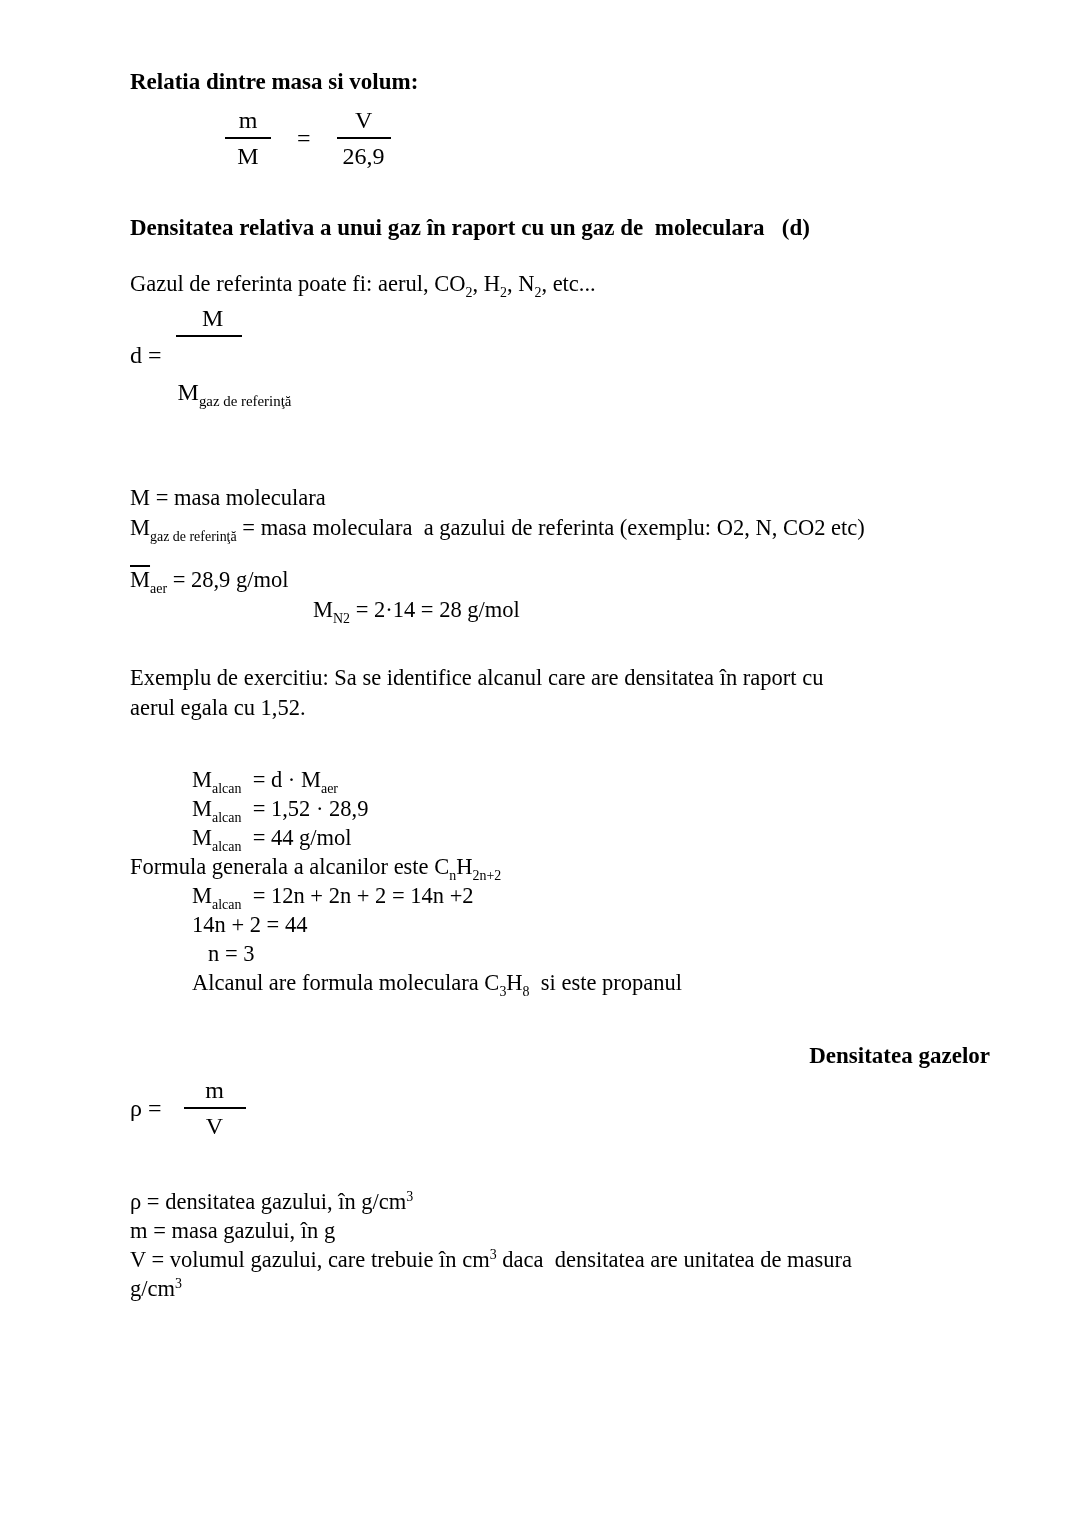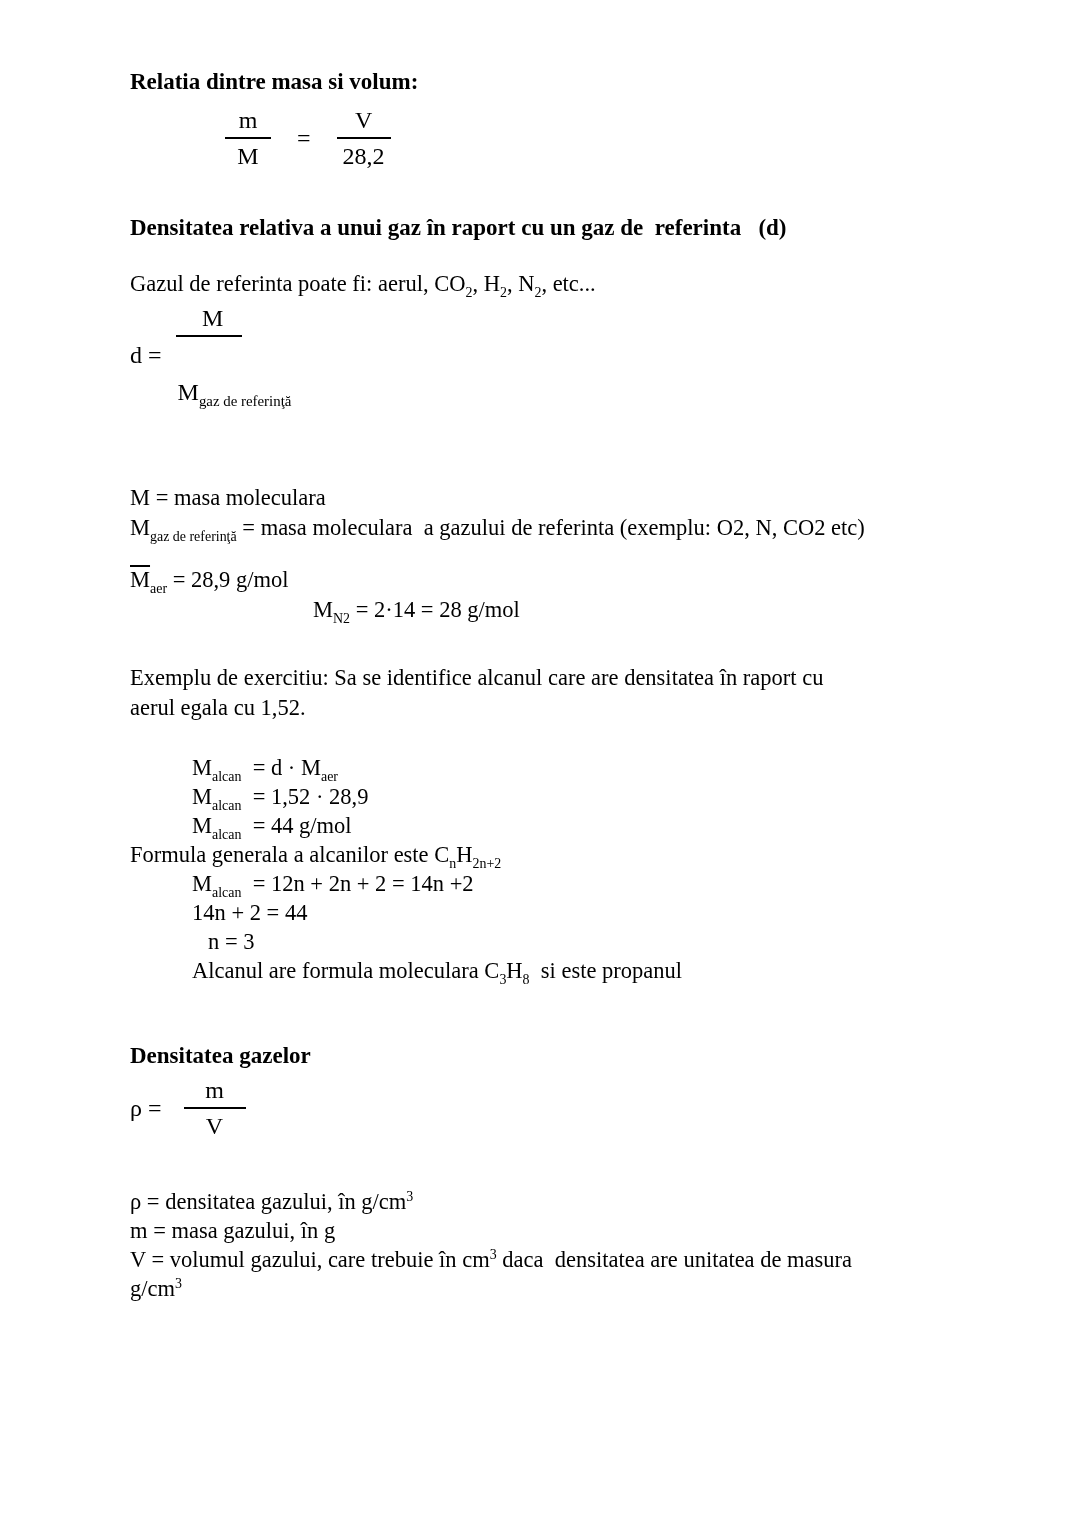--- a/index.html
+++ b/index.html
@@ -35,25 +35,25 @@
   .gap-sm { display: inline-block; width: 14px; }
   .gap-md { display: inline-block; width: 22px; }
 
   .h2-reldens { margin-top: 40px; }
   .p-gazul { margin-top: 26px; }
   .formula-d { margin-top: 2px; }
   .def-m { margin-top: 74px; }
   .line-aer { margin-top: 22px; }
   .line-n2 { margin-left: 183px; }
   .p-exemplu { margin-top: 38px; }
-  .steps { margin-top: 30px; }
+  .steps { margin-top: 42px; }
   .t.step { margin-left: 62px; line-height: 29px; }
   .t.step-n { margin-left: 78px; line-height: 29px; }
   .t.flush { margin-left: 0; line-height: 29px; }
-  .h2-gazelor { margin-top: 56px; }
+  .h2-gazelor { margin-top: 44px; text-align: right; }
   .formula-rho { margin-top: 2px; }
   .final-defs { margin-top: 44px; }
   .final-defs .t { line-height: 29px; }
 </style>
 </head>
 <body>
 
 <div class="page">
 
   <div class="h">Relatia dintre masa si volum:</div>
@@ -63,25 +63,25 @@
       <span class="num">m</span>
       <span class="fbar bar46"></span>
       <span class="den">M</span>
     </span>
     <span class="gap"></span>
     <span>=</span>
     <span class="gap"></span>
     <span class="frac">
       <span class="num">V</span>
       <span class="fbar bar54"></span>
-      <span class="den">28,2</span>
+      <span class="den">26,9</span>
     </span>
   </div>
 
-  <div class="h h2-reldens">Densitatea relativa a unui gaz în raport cu un gaz de  referinta   (d)</div>
+  <div class="h h2-reldens">Densitatea relativa a unui gaz în raport cu un gaz de  moleculara   (d)</div>
 
   <div class="t p-gazul"><span>Gazul de referinta poate fi: aerul, CO</span><sub>2</sub><span>, H</span><sub>2</sub><span>, N</span><sub>2</sub><span>, etc...</span></div>
 
   <div class="formula formula-d">
     <span>d =</span>
     <span class="gap-sm"></span>
     <span class="frac left">
       <span class="num">M</span>
       <span class="fbar bar66"></span>
       <span class="den"><span>M</span><sub>gaz de referinţă</sub></span>

